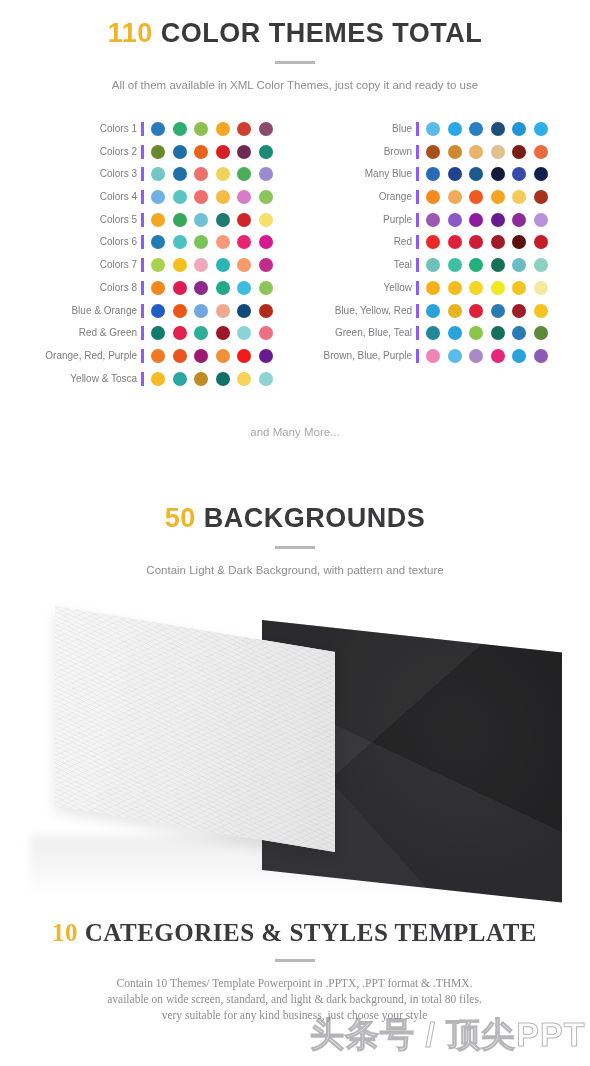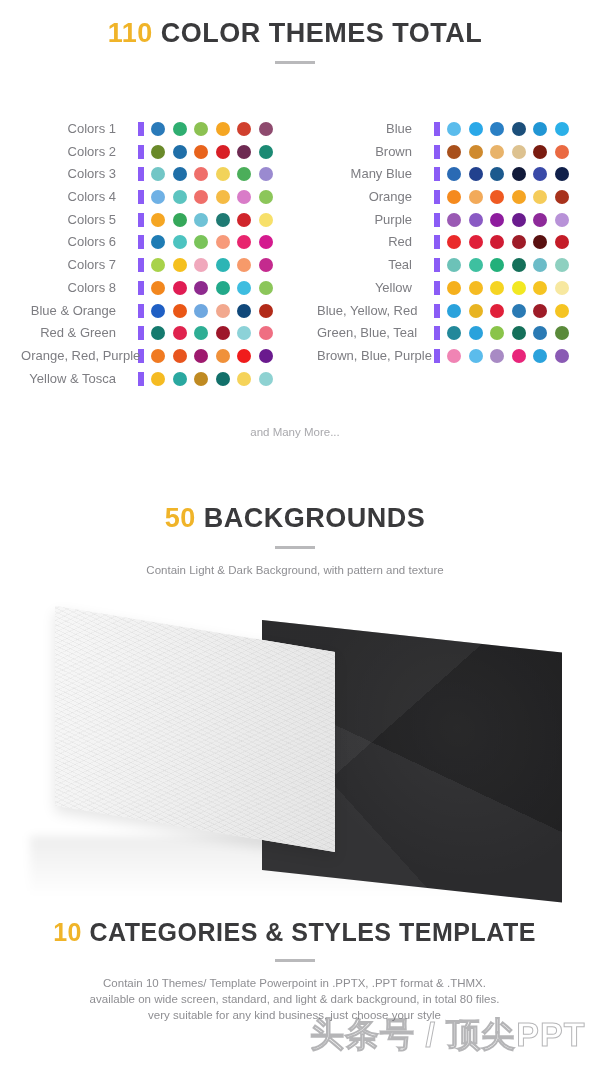--- a/index.html
+++ b/index.html
@@ -24,23 +24,23 @@
     color:#8e8e92;font-size:11.5px;line-height:16px;
     text-align:center;margin-top:13px;
   }
 
   
   #themes{position:absolute;left:0;top:122px;width:590px;}
   .cols{display:flex;justify-content:center;gap:44px;}
   .col{display:flex;flex-direction:column;gap:8.7px;}
   .theme-row{display:flex;align-items:center;}
   .theme-label{
-    width:95px;text-align:right;padding-right:22px;
-    font-size:13px;color:#7d7d82;white-space:nowrap;
-    border-right:6px solid #8b5cf6;line-height:14px;
+    width:95px;text-align:right;padding-right:4px;
+    font-size:10px;color:#7d7d82;white-space:nowrap;
+    border-right:3px solid #8b5cf6;line-height:14px;
   }
   .dots{display:flex;gap:7.6px;padding-left:7px;}
   .dot{width:14px;height:14px;border-radius:50%;display:block;}
 
   .many-more{
     position:absolute;left:0;top:426px;width:590px;text-align:center;
     font-size:11.5px;color:#a9a9ad;
   }
 
   
@@ -77,21 +77,21 @@
       linear-gradient(100deg,#ffffff,#ededed);
     mix-blend-mode:multiply;
   }
   .ground-shadow{
     position:absolute;left:30px;top:236px;width:520px;height:60px;
     background:linear-gradient(180deg,rgba(0,0,0,.07),rgba(0,0,0,0));
     filter:blur(4px);
   }
 
   
-  #categories-head{position:absolute;left:0;top:920px;width:589px;}
+  #categories-head{position:absolute;left:0;top:920px;width:589px;font-family:Liberation Serif, serif;}
   #categories-head .head-line{font-size:25px;}
 
   
   #watermark{
     position:absolute;left:310px;top:1012px;
     font-size:34px;line-height:44px;font-weight:bold;
     color:transparent;
     -webkit-text-stroke:1px rgba(90,90,95,.45);
     white-space:nowrap;letter-spacing:1px;
     pointer-events:none;
@@ -101,20 +101,21 @@
 <body>
 
 <div class="page">
 
   <div class="section-head" style="position:absolute;left:0;top:20px;width:590px;">
     <div class="head-line">
       <span class="head-num">110</span>
       <span>COLOR THEMES TOTAL</span>
     </div>
     <div class="head-rule"></div>
+    <div class="sub">All of them available in XML Color Themes, just copy it and ready to use</div>
   </div>
 
   <div id="themes">
     <div class="cols">
       <div class="col" id="left-col">
           <div class="theme-row">
             <div class="theme-label">Colors 1</div>
             <div class="dots">
               <span class="dot" style="background: rgb(42, 122, 185);"></span>
               <span class="dot" style="background: rgb(47, 174, 113);"></span>

